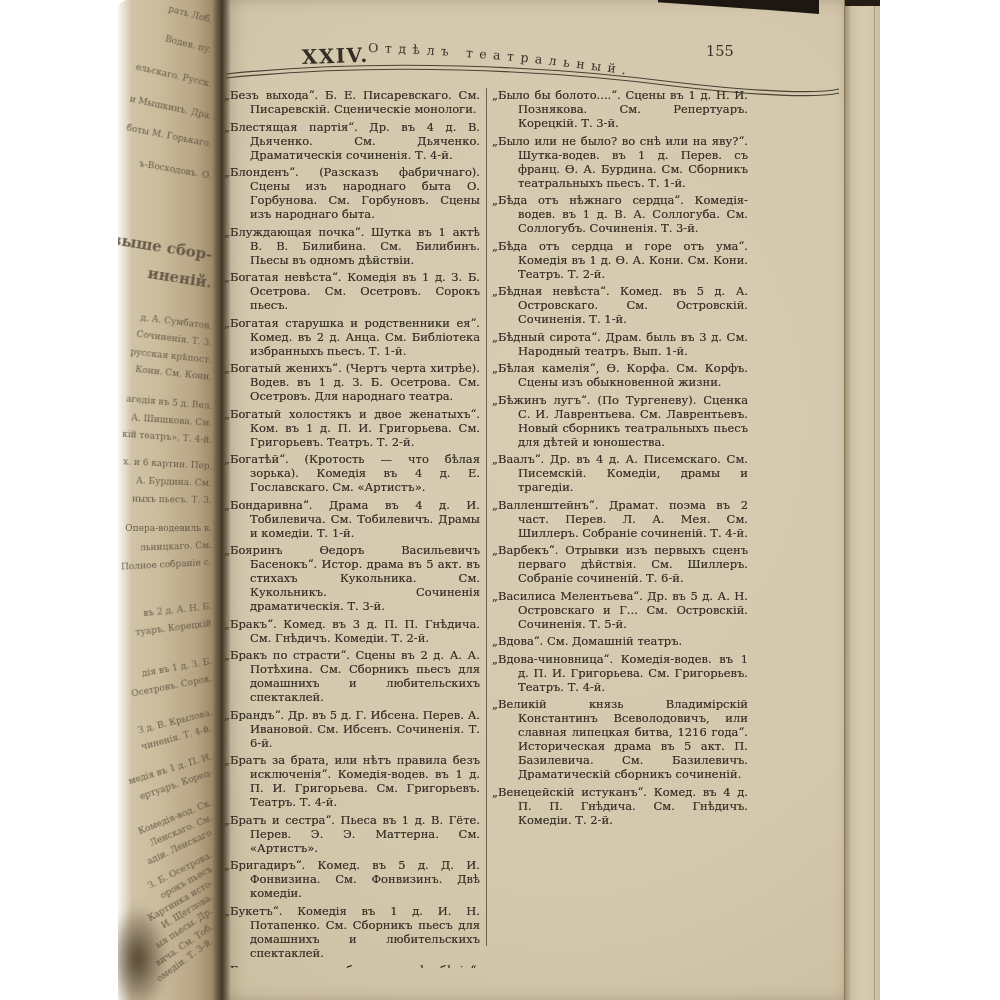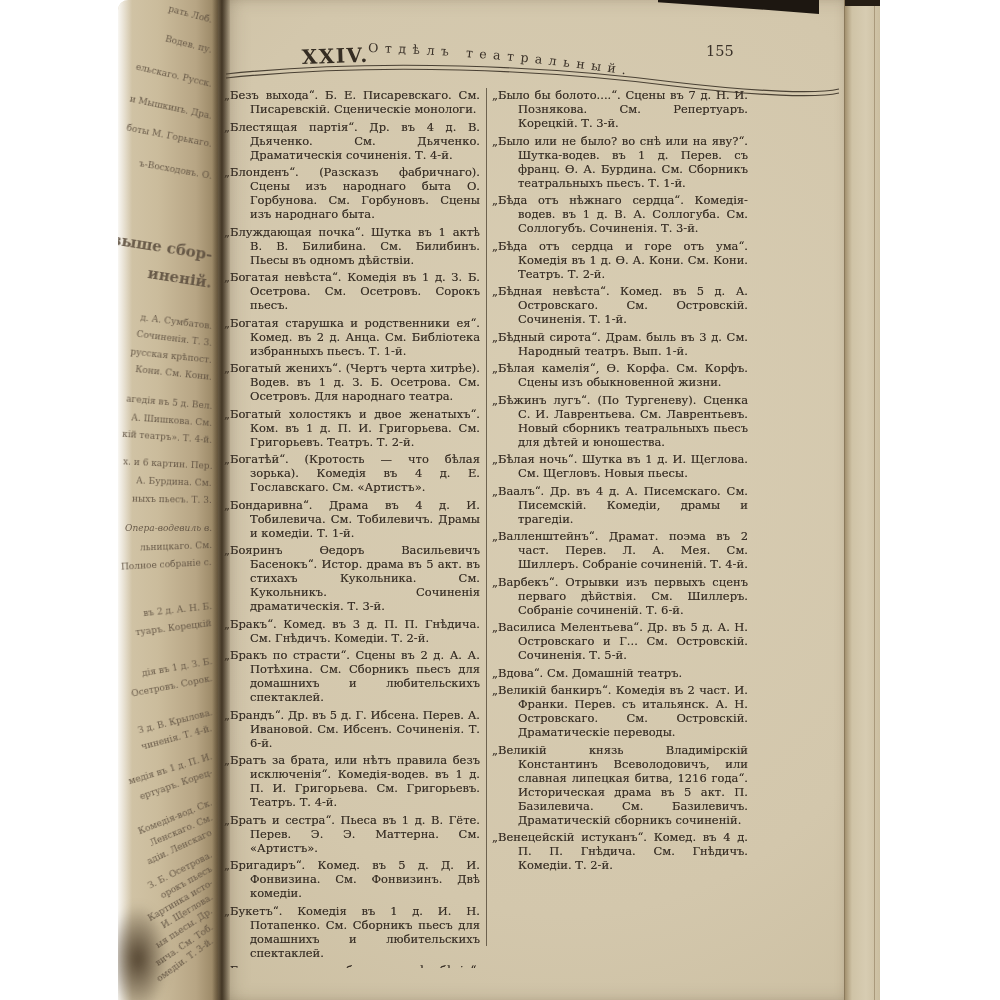--- a/index.html
+++ b/index.html
@@ -98,21 +98,21 @@
       <div class="frag" style="top: 322px; transform: rotate(7deg); font-size: 9px;">д. А. Сумбатов.</div>
       <div class="frag" style="top: 339px; transform: rotate(7deg); font-size: 9px;">Сочиненія. Т. 3.</div>
       <div class="frag" style="top: 356px; transform: rotate(6deg); font-size: 9px;">русская крѣпост.</div>
       <div class="frag" style="top: 373px; transform: rotate(6deg); font-size: 9px;">Кони. См. Кони.</div>
       <div class="frag" style="top: 402px; transform: rotate(5deg); font-size: 9px;">агедія въ 5 д. Вел.</div>
       <div class="frag" style="top: 419px; transform: rotate(4deg); font-size: 9px;">А. Шишкова. См.</div>
       <div class="frag" style="top: 436px; transform: rotate(4deg); font-size: 9px;">кій театръ». Т. 4-й.</div>
       <div class="frag" style="top: 462px; transform: rotate(3deg); font-size: 9px;">х. и 6 картин. Пер.</div>
       <div class="frag" style="top: 479px; transform: rotate(2deg); font-size: 9px;">А. Бурдина. См.</div>
       <div class="frag" style="top: 496px; transform: rotate(1deg); font-size: 9px;">ныхъ пьесъ. Т. 3.</div>
-      <div class="frag" style="top: 524px; transform: rotate(0deg); font-size: 9px; font-style: italic;">Опера-водевиль в.</div>
+      <div class="frag" style="top: 524px; transform: rotate(0deg); font-size: 9px;">Опера-водевиль в.</div>
       <div class="frag" style="top: 541px; transform: rotate(-2deg); font-size: 9px;">льницкаго. См.</div>
       <div class="frag" style="top: 558px; transform: rotate(-3deg); font-size: 9px;">Полное собраніе с.</div>
       <div class="frag" style="top: 602px; transform: rotate(-6deg); font-size: 9px;">въ 2 д. А. Н. Б.</div>
       <div class="frag" style="top: 619px; transform: rotate(-7deg); font-size: 9px;">туаръ. Корецкій</div>
       <div class="frag" style="top: 657px; transform: rotate(-10deg); font-size: 9px;">дія въ 1 д. З. Б.</div>
       <div class="frag" style="top: 674px; transform: rotate(-11deg); font-size: 9px;">Осетровъ. Сорок.</div>
       <div class="frag" style="top: 708px; transform: rotate(-14deg); font-size: 9px;">З д. В. Крылова.</div>
       <div class="frag" style="top: 724px; transform: rotate(-15deg); font-size: 9px;">чиненія. Т. 4-й.</div>
       <div class="frag" style="top: 752px; transform: rotate(-17deg); font-size: 9px;">медія въ 1 д. П. И.</div>
       <div class="frag" style="top: 768px; transform: rotate(-19deg); font-size: 9px;">ертуаръ. Корец-</div>
@@ -164,35 +164,34 @@
           <p class="entry">„Бракъ“. Комед. въ 3 д. П. П. Гнѣдича. См. Гнѣдичъ. Комедіи. Т. 2-й.</p>
           <p class="entry">„Бракъ по страсти“. Сцены въ 2 д. А. А. Потѣхина. См. Сборникъ пьесъ для домашнихъ и любительскихъ спектаклей.</p>
           <p class="entry">„Брандъ“. Др. въ 5 д. Г. Ибсена. Перев. А. Ивановой. См. Ибсенъ. Сочиненія. Т. 6-й.</p>
           <p class="entry">„Братъ за брата, или нѣтъ правила безъ исключенія“. Комедія-водев. въ 1 д. П. И. Григорьева. См. Григорьевъ. Театръ. Т. 4-й.</p>
           <p class="entry">„Братъ и сестра“. Пьеса въ 1 д. В. Гёте. Перев. Э. Э. Маттерна. См. «Артистъ».</p>
           <p class="entry">„Бригадиръ“. Комед. въ 5 д. Д. И. Фонвизина. См. Фонвизинъ. Двѣ комедіи.</p>
           <p class="entry">„Букетъ“. Комедія въ 1 д. И. Н. Потапенко. См. Сборникъ пьесъ для домашнихъ и любительскихъ спектаклей.</p>
           <p class="entry">„Букеты, или петербургское цвѣтобѣсіе“. Шутка въ 1 д. В. А. Соллогуба. См. Соллогубъ. Сочиненія. Т. 3-й.</p>
         </div>
       <div class="col">
-          <p class="entry">„Было бы болото....“. Сцены въ 7 д. Н. И. Познякова. См. Репертуаръ. Корецкій. Т. 3-й.</p>
+          <p class="entry">„Было бы болото....“. Сцены въ 1 д. Н. И. Познякова. См. Репертуаръ. Корецкій. Т. 3-й.</p>
           <p class="entry">„Было или не было? во снѣ или на яву?“. Шутка-водев. въ 1 д. Перев. съ франц. Ѳ. А. Бурдина. См. Сборникъ театральныхъ пьесъ. Т. 1-й.</p>
           <p class="entry">„Бѣда отъ нѣжнаго сердца“. Комедія-водев. въ 1 д. В. А. Соллогуба. См. Соллогубъ. Сочиненія. Т. 3-й.</p>
           <p class="entry">„Бѣда отъ сердца и горе отъ ума“. Комедія въ 1 д. Ѳ. А. Кони. См. Кони. Театръ. Т. 2-й.</p>
           <p class="entry">„Бѣдная невѣста“. Комед. въ 5 д. А. Островскаго. См. Островскій. Сочиненія. Т. 1-й.</p>
           <p class="entry">„Бѣдный сирота“. Драм. быль въ 3 д. См. Народный театръ. Вып. 1-й.</p>
           <p class="entry">„Бѣлая камелія“, Ѳ. Корфа. См. Корфъ. Сцены изъ обыкновенной жизни.</p>
           <p class="entry">„Бѣжинъ лугъ“. (По Тургеневу). Сценка С. И. Лаврентьева. См. Лаврентьевъ. Новый сборникъ театральныхъ пьесъ для дѣтей и юношества.</p>
-          <p class="entry">„Бѣлая ночь“. Шутка въ 1 д. И. Щеглова. См. Щегловъ. Новыя пьесы.</p>
           <p class="entry">„Ваалъ“. Др. въ 4 д. А. Писемскаго. См. Писемскій. Комедіи, драмы и трагедіи.</p>
           <p class="entry">„Валленштейнъ“. Драмат. поэма въ 2 част. Перев. Л. А. Мея. См. Шиллеръ. Собраніе сочиненій. Т. 4-й.</p>
           <p class="entry">„Варбекъ“. Отрывки изъ первыхъ сценъ перваго дѣйствія. См. Шиллеръ. Собраніе сочиненій. Т. 6-й.</p>
           <p class="entry">„Василиса Мелентьева“. Др. въ 5 д. А. Н. Островскаго и Г... См. Островскій. Сочиненія. Т. 5-й.</p>
           <p class="entry">„Вдова“. См. Домашній театръ.</p>
-          <p class="entry">„Великій банкиръ“. Комедія въ 2 част. И. Франки. Перев. съ итальянск. А. Н. Островскаго. См. Островскій. Драматическіе переводы.</p>
+          <p class="entry">„Вдова-чиновница“. Комедія-водев. въ 1 д. П. И. Григорьева. См. Григорьевъ. Театръ. Т. 4-й.</p>
           <p class="entry">„Великій князь Владимірскій Константинъ Всеволодовичъ, или славная липецкая битва, 1216 года“. Историческая драма въ 5 акт. П. Базилевича. См. Базилевичъ. Драматическій сборникъ сочиненій.</p>
           <p class="entry">„Венецейскій истуканъ“. Комед. въ 4 д. П. П. Гнѣдича. См. Гнѣдичъ. Комедіи. Т. 2-й.</p>
         </div>
     </div>
 
   </div>
 
   <div class="next-edge"></div>
   <div class="cover-corner"></div>
 

